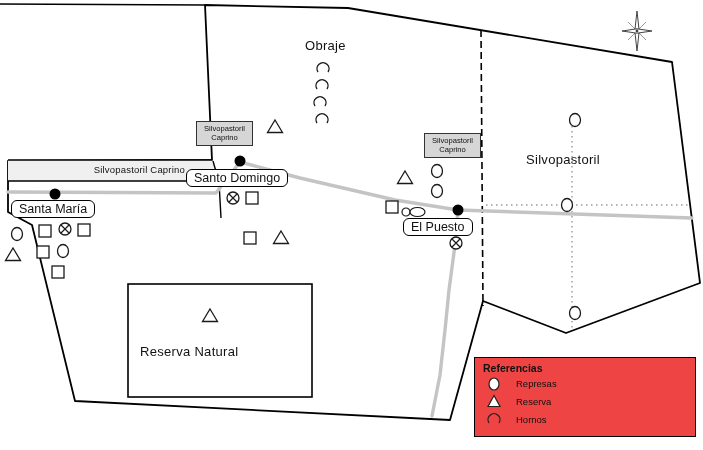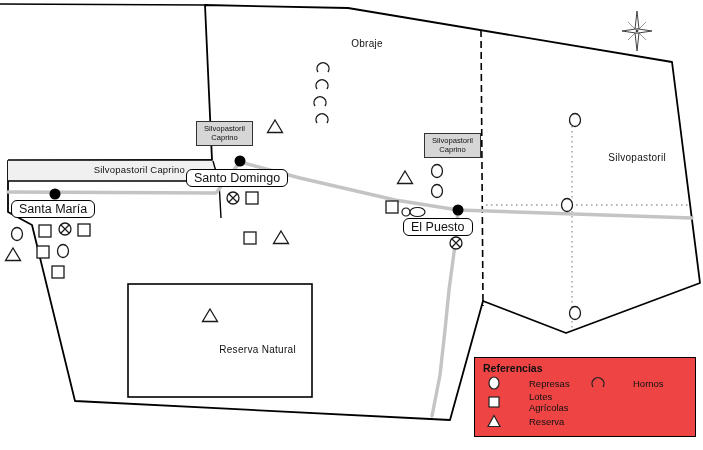--- a/index.html
+++ b/index.html
@@ -1,31 +1,31 @@
 <!DOCTYPE html>
 <html><head>
 <meta charset="utf-8">
 <style>
   *{margin:0;padding:0;box-sizing:border-box}
   html,body{background:#fff}
   .stage{position:relative;width:703px;height:450px;background:#fff;overflow:hidden;
          font-family:"Liberation Sans",sans-serif;color:#111}
   .stage svg.base{position:absolute;left:0;top:0;display:block}
-  .region{position:absolute;text-align:right;font-size:10px;letter-spacing:.3px;line-height:1.25}
+  .region{position:absolute;text-align:left;font-size:13px;letter-spacing:.3px;line-height:1.25}
   .strip-label{position:absolute;font-size:9.5px;text-align:right;letter-spacing:.2px}
   .zonebox{position:absolute;width:57px;background:#d6d6d6;border:1px solid #333;
            font-size:7.6px;line-height:1.25;text-align:center;padding:2px 1px}
   .place{position:absolute;background:#fff;border:1.6px solid #000;border-radius:6px;
          padding:0 7px;font-size:12.5px;line-height:16px;white-space:nowrap}
   .legend{position:absolute;left:474px;top:357px;width:222px;height:80px;
           border:1.5px solid #000;background:#ef4444;font-size:9.5px}
   .legend-title{font-weight:bold;font-size:10.5px;padding:4px 0 1px 8px}
   .legend-grid{display:grid;grid-template-columns:1fr 1fr;grid-template-rows:repeat(3,1fr);
                grid-auto-flow:column;height:56px;padding:0 4px 3px 8px}
-  .legend-item{display:flex;align-items:center;gap:22px}
+  .legend-item{display:flex;align-items:center;gap:9px}
   .legend-item svg{flex:0 0 auto}
 </style>
 </head>
 <body>
 
 <div class="stage">
 
   <svg class="base" width="703" height="450" viewBox="0 0 703 450">
 
     <path d="M205,5 L348,8 L672,62 L700,283 L566,333 L483,301 L450,420 L75,401 L32,225 L8,212 L8,161 L212,160 Z" fill="#ffffff" stroke="#000" stroke-width="1.8" stroke-linejoin="round"></path>
@@ -174,26 +174,20 @@
   <div class="place" style="left:403px;top:218px">El Puesto</div>
 
   <div class="legend">
     <div class="legend-title">Referencias</div>
     <div class="legend-grid">
       <div class="legend-item">
         <svg width="24" height="16">
           <ellipse cx="11" cy="8" rx="5" ry="6" fill="#fff" stroke="#222" stroke-width="1.2"></ellipse>
         </svg>
         <span>Represas</span>
-      </div>
-      <div class="legend-item">
-        <svg width="24" height="16">
-          <rect x="6" y="3" width="10" height="10" fill="#fff" stroke="#222" stroke-width="1.2"></rect>
-        </svg>
-        <span>Lotes Agrícolas</span>
       </div>
       <div class="legend-item">
         <svg width="24" height="16">
           <path d="M11,2.5 L17,13.5 L5,13.5 Z" fill="#fff" stroke="#222" stroke-width="1.2"></path>
         </svg>
         <span>Reserva</span>
       </div>
       <div class="legend-item">
         <svg width="24" height="16">
           <path d="M6,12 A6,6 0 1 1 16,12" fill="none" stroke="#222" stroke-width="1.3"></path>

